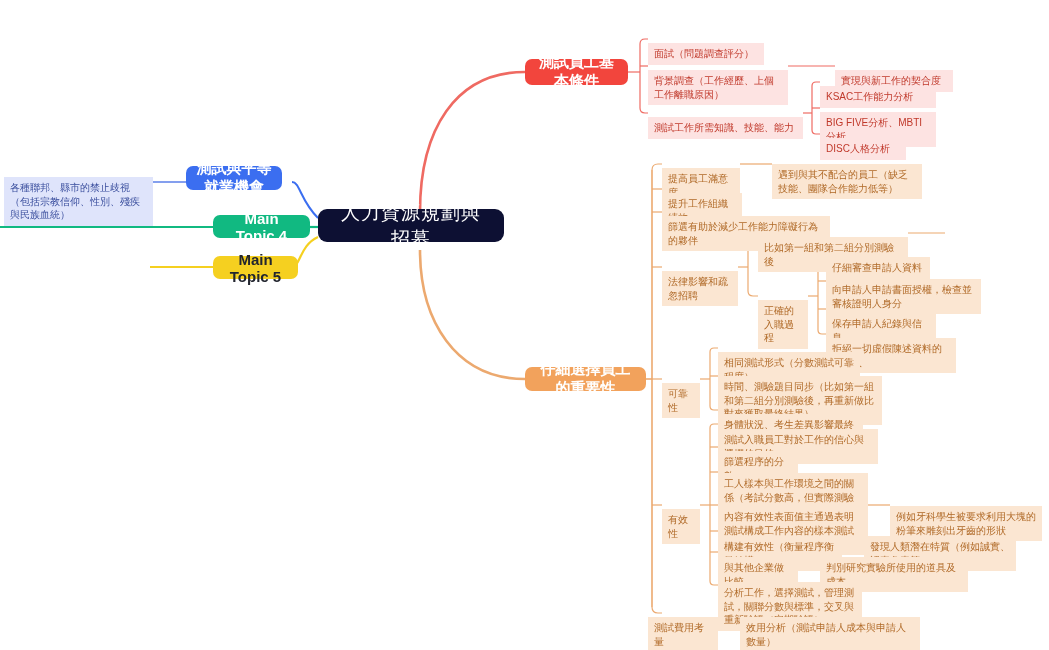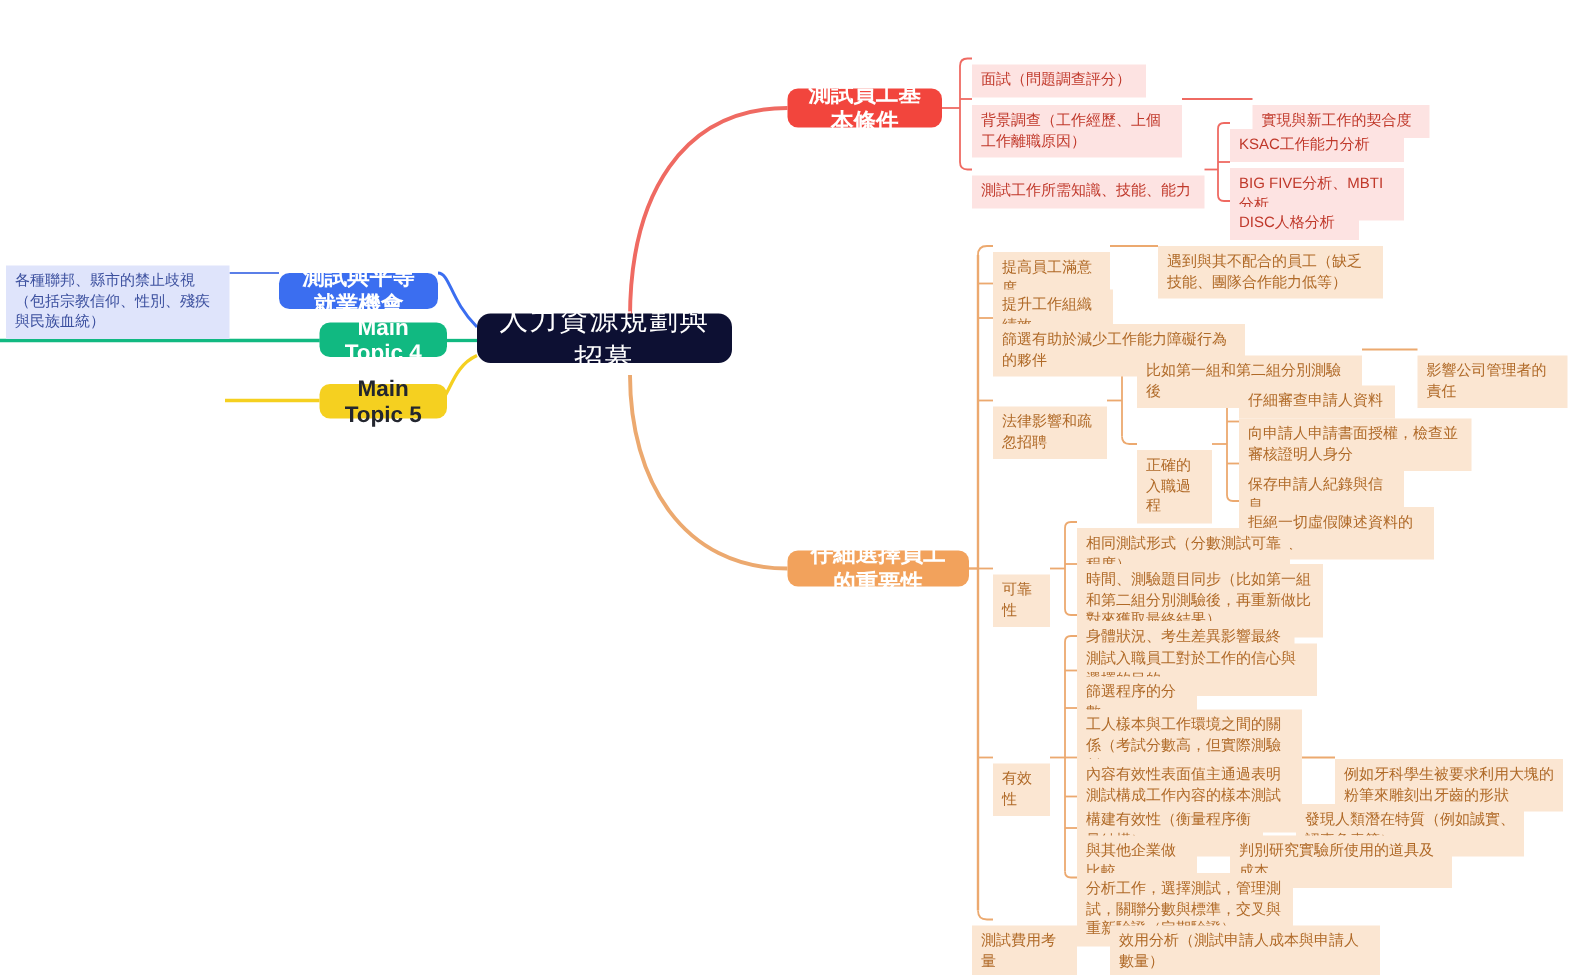--- a/index.html
+++ b/index.html
@@ -111,21 +111,21 @@
     <path d="M710,552 L718,552" stroke="#eca96f" stroke-width="1.2" fill="none"></path>
     <path d="M710,581 q0,4 4,4 L718,585" stroke="#eca96f" stroke-width="1.2" fill="none"></path>
 
     <path d="M868,505 L890,505" stroke="#eca96f" stroke-width="1.2" fill="none"></path>
     <path d="M842,531 L864,531" stroke="#eca96f" stroke-width="1.2" fill="none"></path>
     <path d="M798,552 L820,552" stroke="#eca96f" stroke-width="1.2" fill="none"></path>
 
     <path d="M718,613 L740,613" stroke="#eca96f" stroke-width="1.2" fill="none"></path>
   </svg>
 
-  <div class="node root" style="left:318px;top:209px;width:170px;height:33px;">
+  <div class="node root" style="left:318px;top:209px;width:186px;height:33px;">
     <span class="txt">人力資源規劃與招募</span>
   </div>
 
   <div class="node pill red" style="left:525px;top:59px;width:103px;height:26px;">
     <span class="txt">測試員工基本條件</span>
   </div>
 
   <div class="node box redtint" style="left:648px;top:31px;width:116px;">
     <span class="txt">面試（問題調查評分）</span>
   </div>
@@ -145,28 +145,28 @@
   <div class="node box redtint" style="left:820px;top:74px;width:116px;">
     <span class="txt">KSAC工作能力分析</span>
   </div>
   <div class="node box redtint" style="left:820px;top:100px;width:116px;">
     <span class="txt">BIG FIVE分析、MBTI分析</span>
   </div>
   <div class="node box redtint" style="left:820px;top:126px;width:86px;">
     <span class="txt">DISC人格分析</span>
   </div>
 
-  <div class="node pill blue" style="left:186px;top:182px;width:106px;height:24px;justify-content:flex-end;">
+  <div class="node pill blue" style="left:186px;top:166px;width:96px;height:24px;justify-content:flex-end;">
     <span class="txt">測試與平等就業機會</span>
   </div>
   <div class="node box bluetint" style="left:4px;top:165px;width:149px;">
     <span class="txt">各種聯邦、縣市的禁止歧視（包括宗教信仰、性別、殘疾與民族血統）</span>
   </div>
 
-  <div class="node pill green" style="left:213px;top:215px;width:85px;height:23px;">
+  <div class="node pill green" style="left:213px;top:215px;width:97px;height:23px;">
     <span class="txt">Main Topic 4</span>
   </div>
   <div class="node pill yellow" style="left:213px;top:256px;width:85px;height:23px;">
     <span class="txt">Main Topic 5</span>
   </div>
 
   <div class="node pill orange" style="left:525px;top:367px;width:121px;height:24px;">
     <span class="txt">仔細選擇員工的重要性</span>
   </div>
 
@@ -185,23 +185,20 @@
     <span class="txt">篩選有助於減少工作能力障礙行為的夥伴</span>
   </div>
 
   <div class="node box orangetint" style="left:662px;top:259px;width:76px;">
     <span class="txt">法律影響和疏忽招聘</span>
   </div>
 
   <div class="node box orangetint" style="left:758px;top:225px;width:150px;">
     <span class="txt">比如第一組和第二組分別測驗後</span>
   </div>
-  <div class="node box orangetint" style="left:945px;top:225px;width:100px;">
-    <span class="txt">影響公司管理者的責任</span>
-  </div>
 
   <div class="node box orangetint" style="left:758px;top:288px;width:50px;">
     <span class="txt">正確的入職過程</span>
   </div>
 
   <div class="node box orangetint" style="left:826px;top:245px;width:104px;">
     <span class="txt">仔細審查申請人資料</span>
   </div>
   <div class="node box orangetint" style="left:826px;top:267px;width:155px;">
     <span class="txt">向申請人申請書面授權，檢查並審核證明人身分</span>

